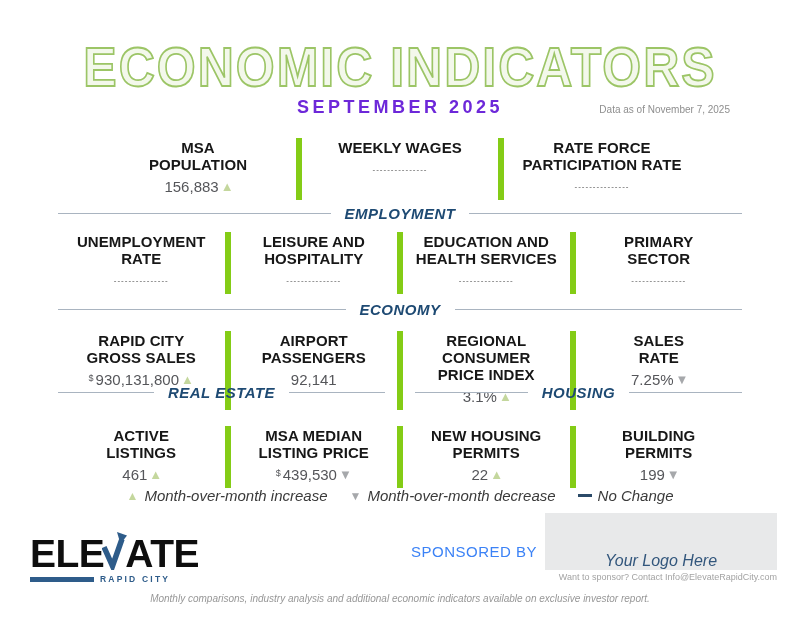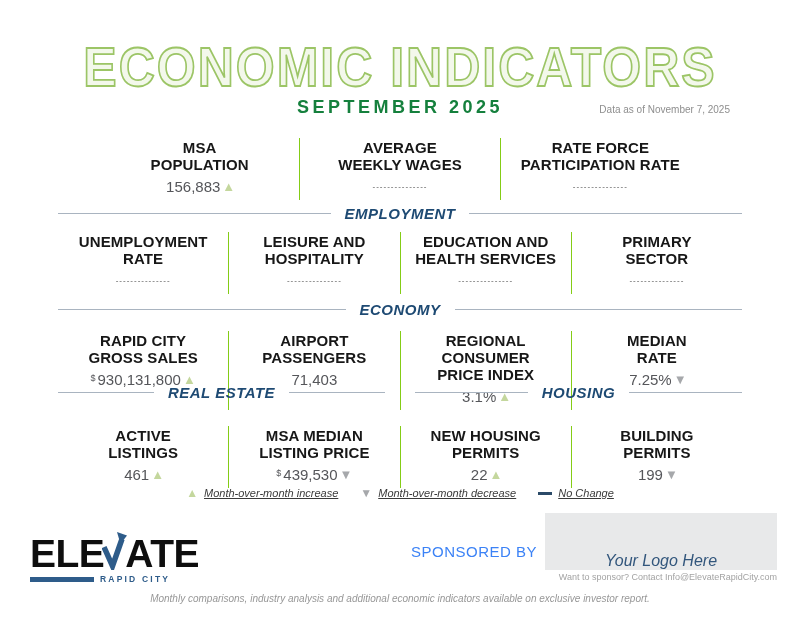--- a/index.html
+++ b/index.html
@@ -8,54 +8,54 @@
 
   
   .title {
     position:absolute; top:34px; left:0; width:100%;
     text-align:center; font-size:50px; font-weight:bold; letter-spacing:2px;
     color:#f3f8eb; -webkit-text-stroke:1.6px #9cc566;
     transform:scaleY(1.12); transform-origin:top center;
   }
   .subtitle {
     position:absolute; top:97px; left:0; width:100%;
-    text-align:center; font-size:18px; font-weight:bold; letter-spacing:3.5px; color:#15803d;
+    text-align:center; font-size:18px; font-weight:bold; letter-spacing:3.5px; color:#6d28d9;
   }
   .data-as-of { position:absolute; top:104px; right:70px; font-size:10px; color:#8e8e8e; }
 
   
   .section-header { display:flex; align-items:center; gap:14px; }
   .section-header .rule { flex:1; height:1px; background:#a9b4c0; }
   .sec-title { font-size:15px; font-weight:bold; letter-spacing:0.5px; color:#1e4a73; white-space:nowrap;font-style:italic; }
   .pos-emp-header { position:absolute; top:205px; left:58px; width:684px; }
   .pos-eco-header { position:absolute; top:301px; left:58px; width:684px; }
   .pos-split-headers { position:absolute; top:384px; left:58px; width:684px; display:flex; gap:30px; }
   .pos-split-headers .section-header { flex:1; }
 
   
   .stats-row { position:absolute; display:flex; align-items:stretch; }
   .pos-top-row { top:138px; left:100px; width:600px; }
   .pos-emp-row { top:232px; left:58px; width:684px;align-items:center; }
   .pos-eco-row { top:331px; left:58px; width:684px; }
   .pos-reh-row { top:426px; left:58px; width:684px; }
-  .stat { flex:1; text-align:center; padding:2px 6px 4px; border-right:1px solid #84cc16; }
+  .stat { flex:1; text-align:center; padding:2px 6px 4px; border-right:6px solid #84cc16; }
   .stat:last-child { border-right:none; }
   .stat-label span { display:block; font-weight:bold; font-size:15px; line-height:1.13; color:#171717; letter-spacing:0.1px; }
   .stat-value-row { margin-top:4px; height:18px; font-size:15px; color:#55565a; display:flex; justify-content:center; align-items:center; gap:2px; }
   .prefix { font-size:9px; align-self:flex-start; line-height:1.6; color:#55565a; }
   .dashes { font-size:8px; letter-spacing:1px; color:#4d4d4d; }
   .tri { font-size:13px; line-height:1; font-style:normal; }
   .tri.up { color:#c4d79d; }
   .tri.down { color:#a6a8ab; }
   .tri.lg { font-size:12px; }
 
   
   .legend { position:absolute; top:487px; left:0; width:100%; display:flex; justify-content:center; align-items:center; gap:22px; }
   .legend-item { display:flex; align-items:center; gap:6px; }
-  .legend-label { font-size:11px; font-style:italic; color:#3a3a3a;text-decoration:underline; }
+  .legend-label { font-size:15px; font-style:italic; color:#3a3a3a; }
   .dash-icon { display:inline-block; width:14px; height:3px; background:#2b4a68; }
 
   
   .elevate-logo { position:absolute; left:30px; top:532px; }
   .logo-row1 { display:flex; align-items:flex-end; }
   .logo-text { font-size:39px; font-weight:bold; color:#0e0e0e; letter-spacing:-0.5px; line-height:0.82; }
   .logo-arrow { margin:0 -2px; }
   .logo-row2 { display:flex; align-items:center; margin-top:4px; }
   .logo-bar { width:64px; height:5px; background:#2e5c8a; }
   .logo-tagline { margin-left:6px; font-size:8.5px; font-weight:bold; letter-spacing:2.2px; color:#2e5c8a; white-space:nowrap; }
@@ -82,21 +82,20 @@
         <span>POPULATION</span>
       </div>
       <div class="stat-value-row">
         <sup class="prefix"></sup>
         <span class="stat-value">156,883</span>
         <span class="tri up">▲</span>
       </div>
     </div>
     <div class="stat">
       <div class="stat-label">
-        <span>AVERAGE</span>
         <span>WEEKLY WAGES</span>
       </div>
       <div class="stat-value-row">
         <sup class="prefix"></sup>
         <span class="dashes">---------------</span>
         <span class="tri"></span>
       </div>
     </div>
     <div class="stat">
       <div class="stat-label">
@@ -180,38 +179,38 @@
         <span class="tri up">▲</span>
       </div>
     </div>
     <div class="stat">
       <div class="stat-label">
         <span>AIRPORT</span>
         <span>PASSENGERS</span>
       </div>
       <div class="stat-value-row">
         <sup class="prefix"></sup>
-        <span class="stat-value">71,403</span>
+        <span class="stat-value">92,141</span>
         <span class="tri"></span>
       </div>
     </div>
     <div class="stat">
       <div class="stat-label">
         <span>REGIONAL CONSUMER</span>
         <span>PRICE INDEX</span>
       </div>
       <div class="stat-value-row">
         <sup class="prefix"></sup>
         <span class="stat-value">3.1%</span>
         <span class="tri up">▲</span>
       </div>
     </div>
     <div class="stat">
       <div class="stat-label">
-        <span>MEDIAN</span>
+        <span>SALES</span>
         <span>RATE</span>
       </div>
       <div class="stat-value-row">
         <sup class="prefix"></sup>
         <span class="stat-value">7.25%</span>
         <span class="tri down">▼</span>
       </div>
     </div>
   </div>
 

